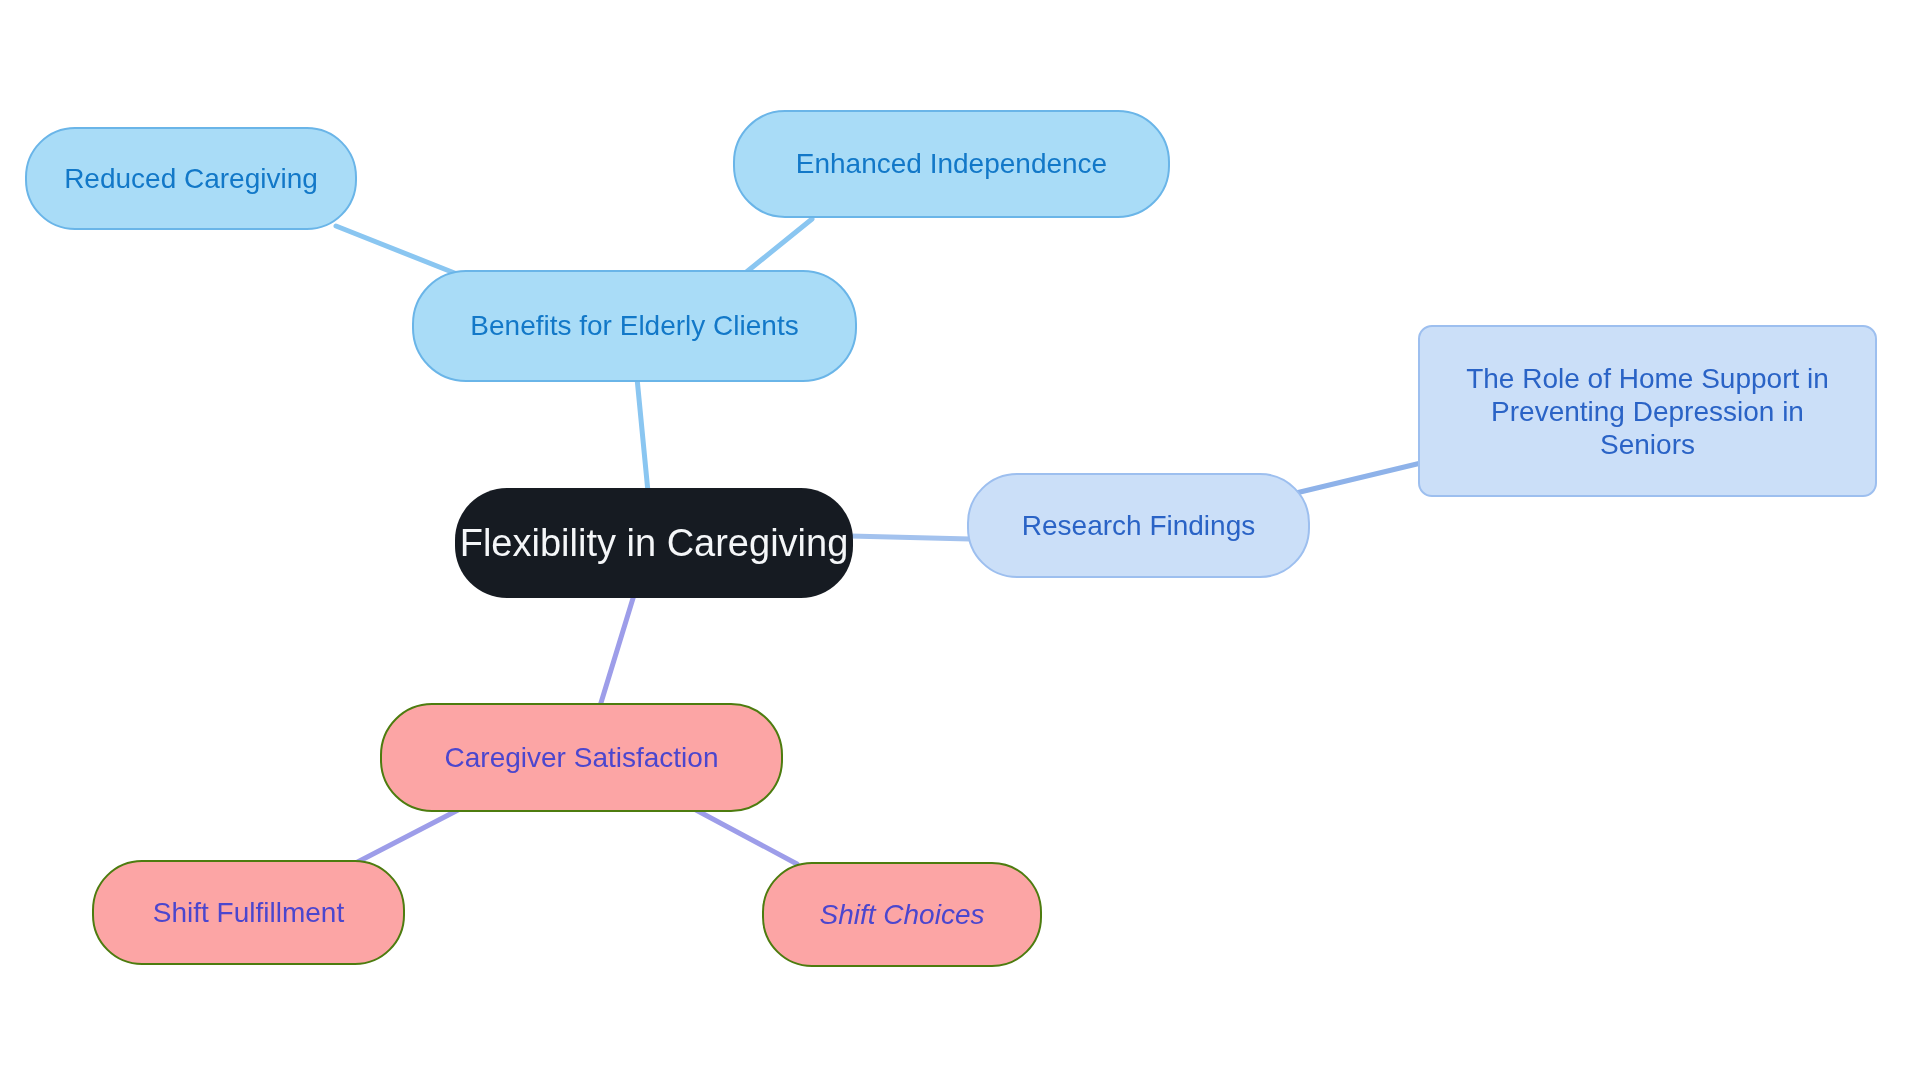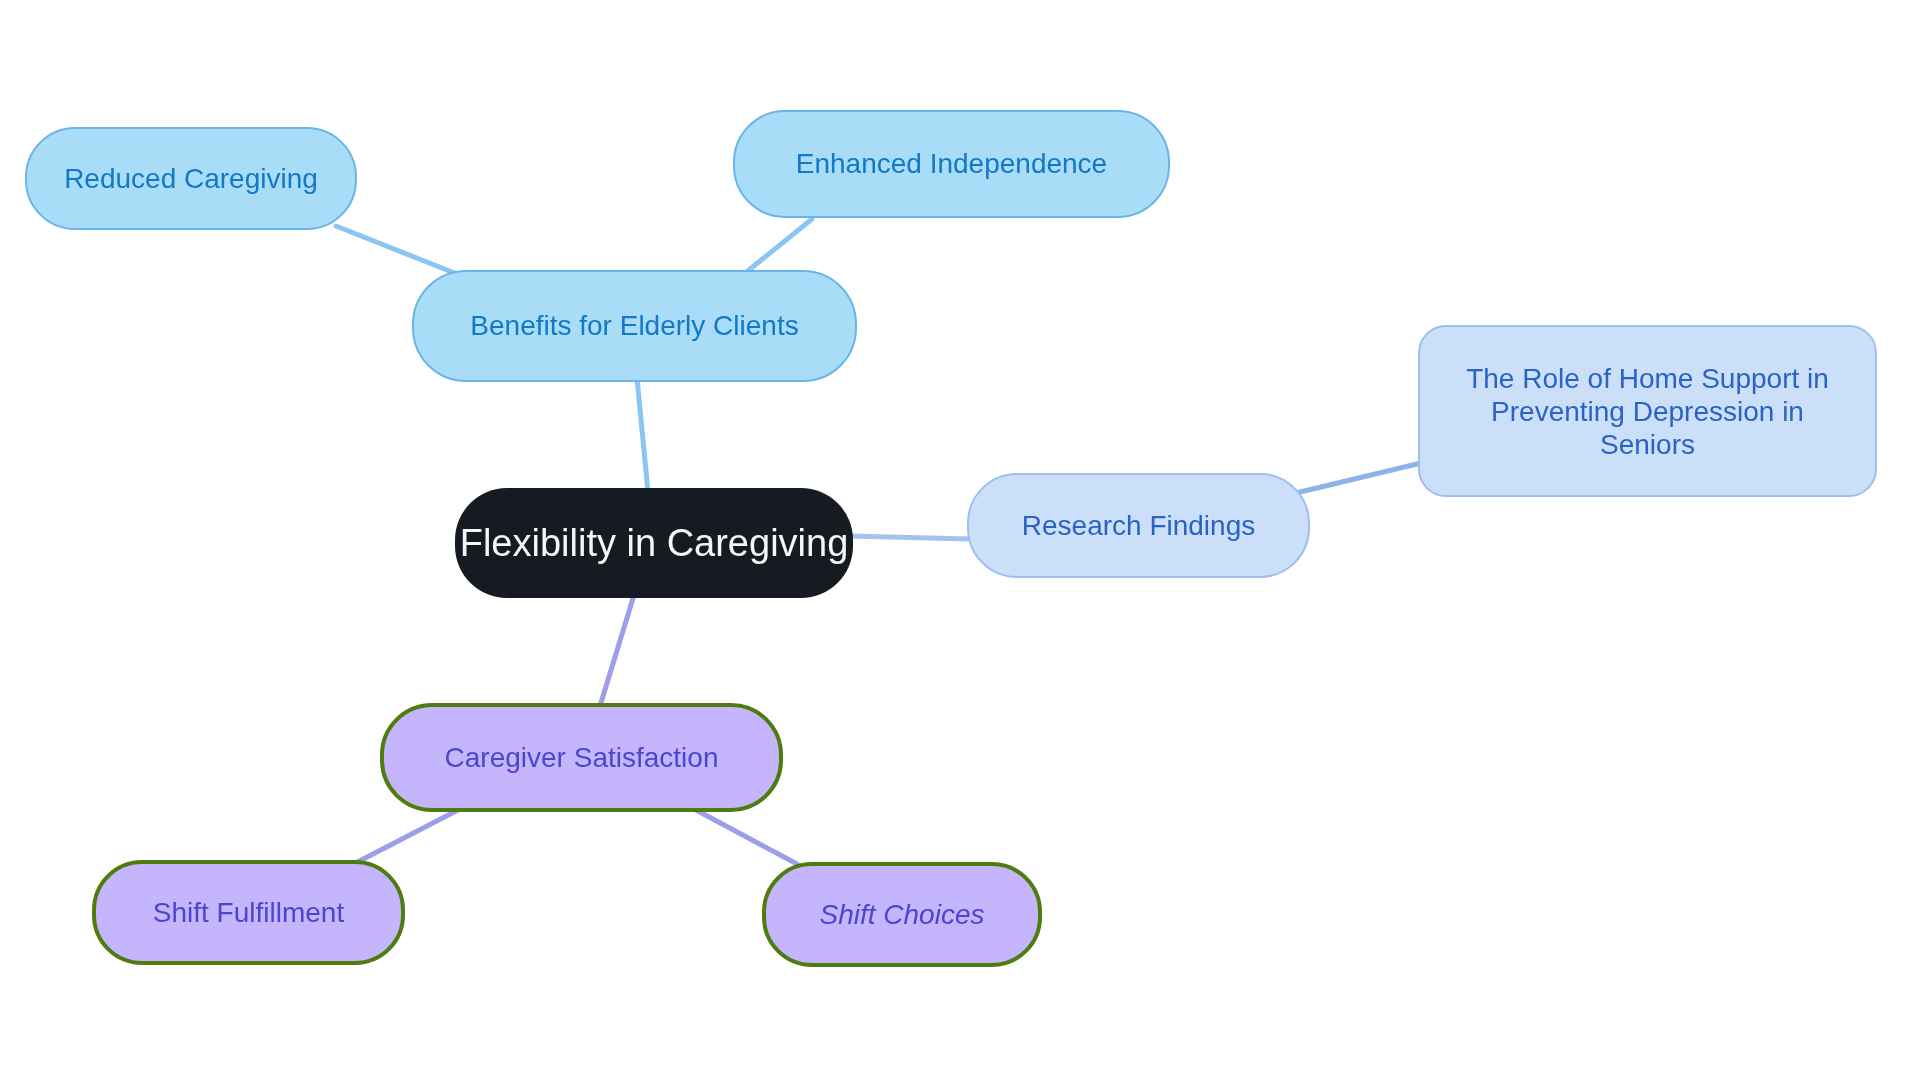--- a/index.html
+++ b/index.html
@@ -56,26 +56,26 @@
   .node-reduced   { left: 25px;  top: 127px; width: 332px; height: 103px; border-radius: 50px; }
   .node-enhanced  { left: 733px; top: 110px; width: 437px; height: 108px; border-radius: 52px; }
   
   .research {
     background: #CBDFF8;
     border: 2px solid #9DBFEF;
     color: #2A63C6;
     font-size: 28px;
   }
   .node-research  { left: 967px;  top: 473px; width: 343px; height: 105px; border-radius: 50px; }
-  .node-role      { left: 1418px; top: 325px; width: 459px; height: 172px; border-radius: 28px; line-height: 33px; }
+  .node-role      { left: 1418px; top: 325px; width: 459px; height: 172px; border-radius: 14px; line-height: 33px; }
   .node-role .label { max-width: 390px; }
   
   .purple {
-    background: #c4b5fd;
-    border: 4px solid #4d7c0f;
+    background: #fca5a5;
+    border: 2px solid #4d7c0f;
     color: #4B46CE;
     font-size: 28px;
   }
   .node-caregiver { left: 380px; top: 703px; width: 403px; height: 109px; border-radius: 52px; }
   .node-work      { left: 92px;  top: 860px; width: 313px; height: 105px; border-radius: 50px; }
   .node-shift     { left: 762px; top: 862px; width: 280px; height: 105px; border-radius: 50px; font-style: italic; }
 </style>
 </head>
 <body>
 

